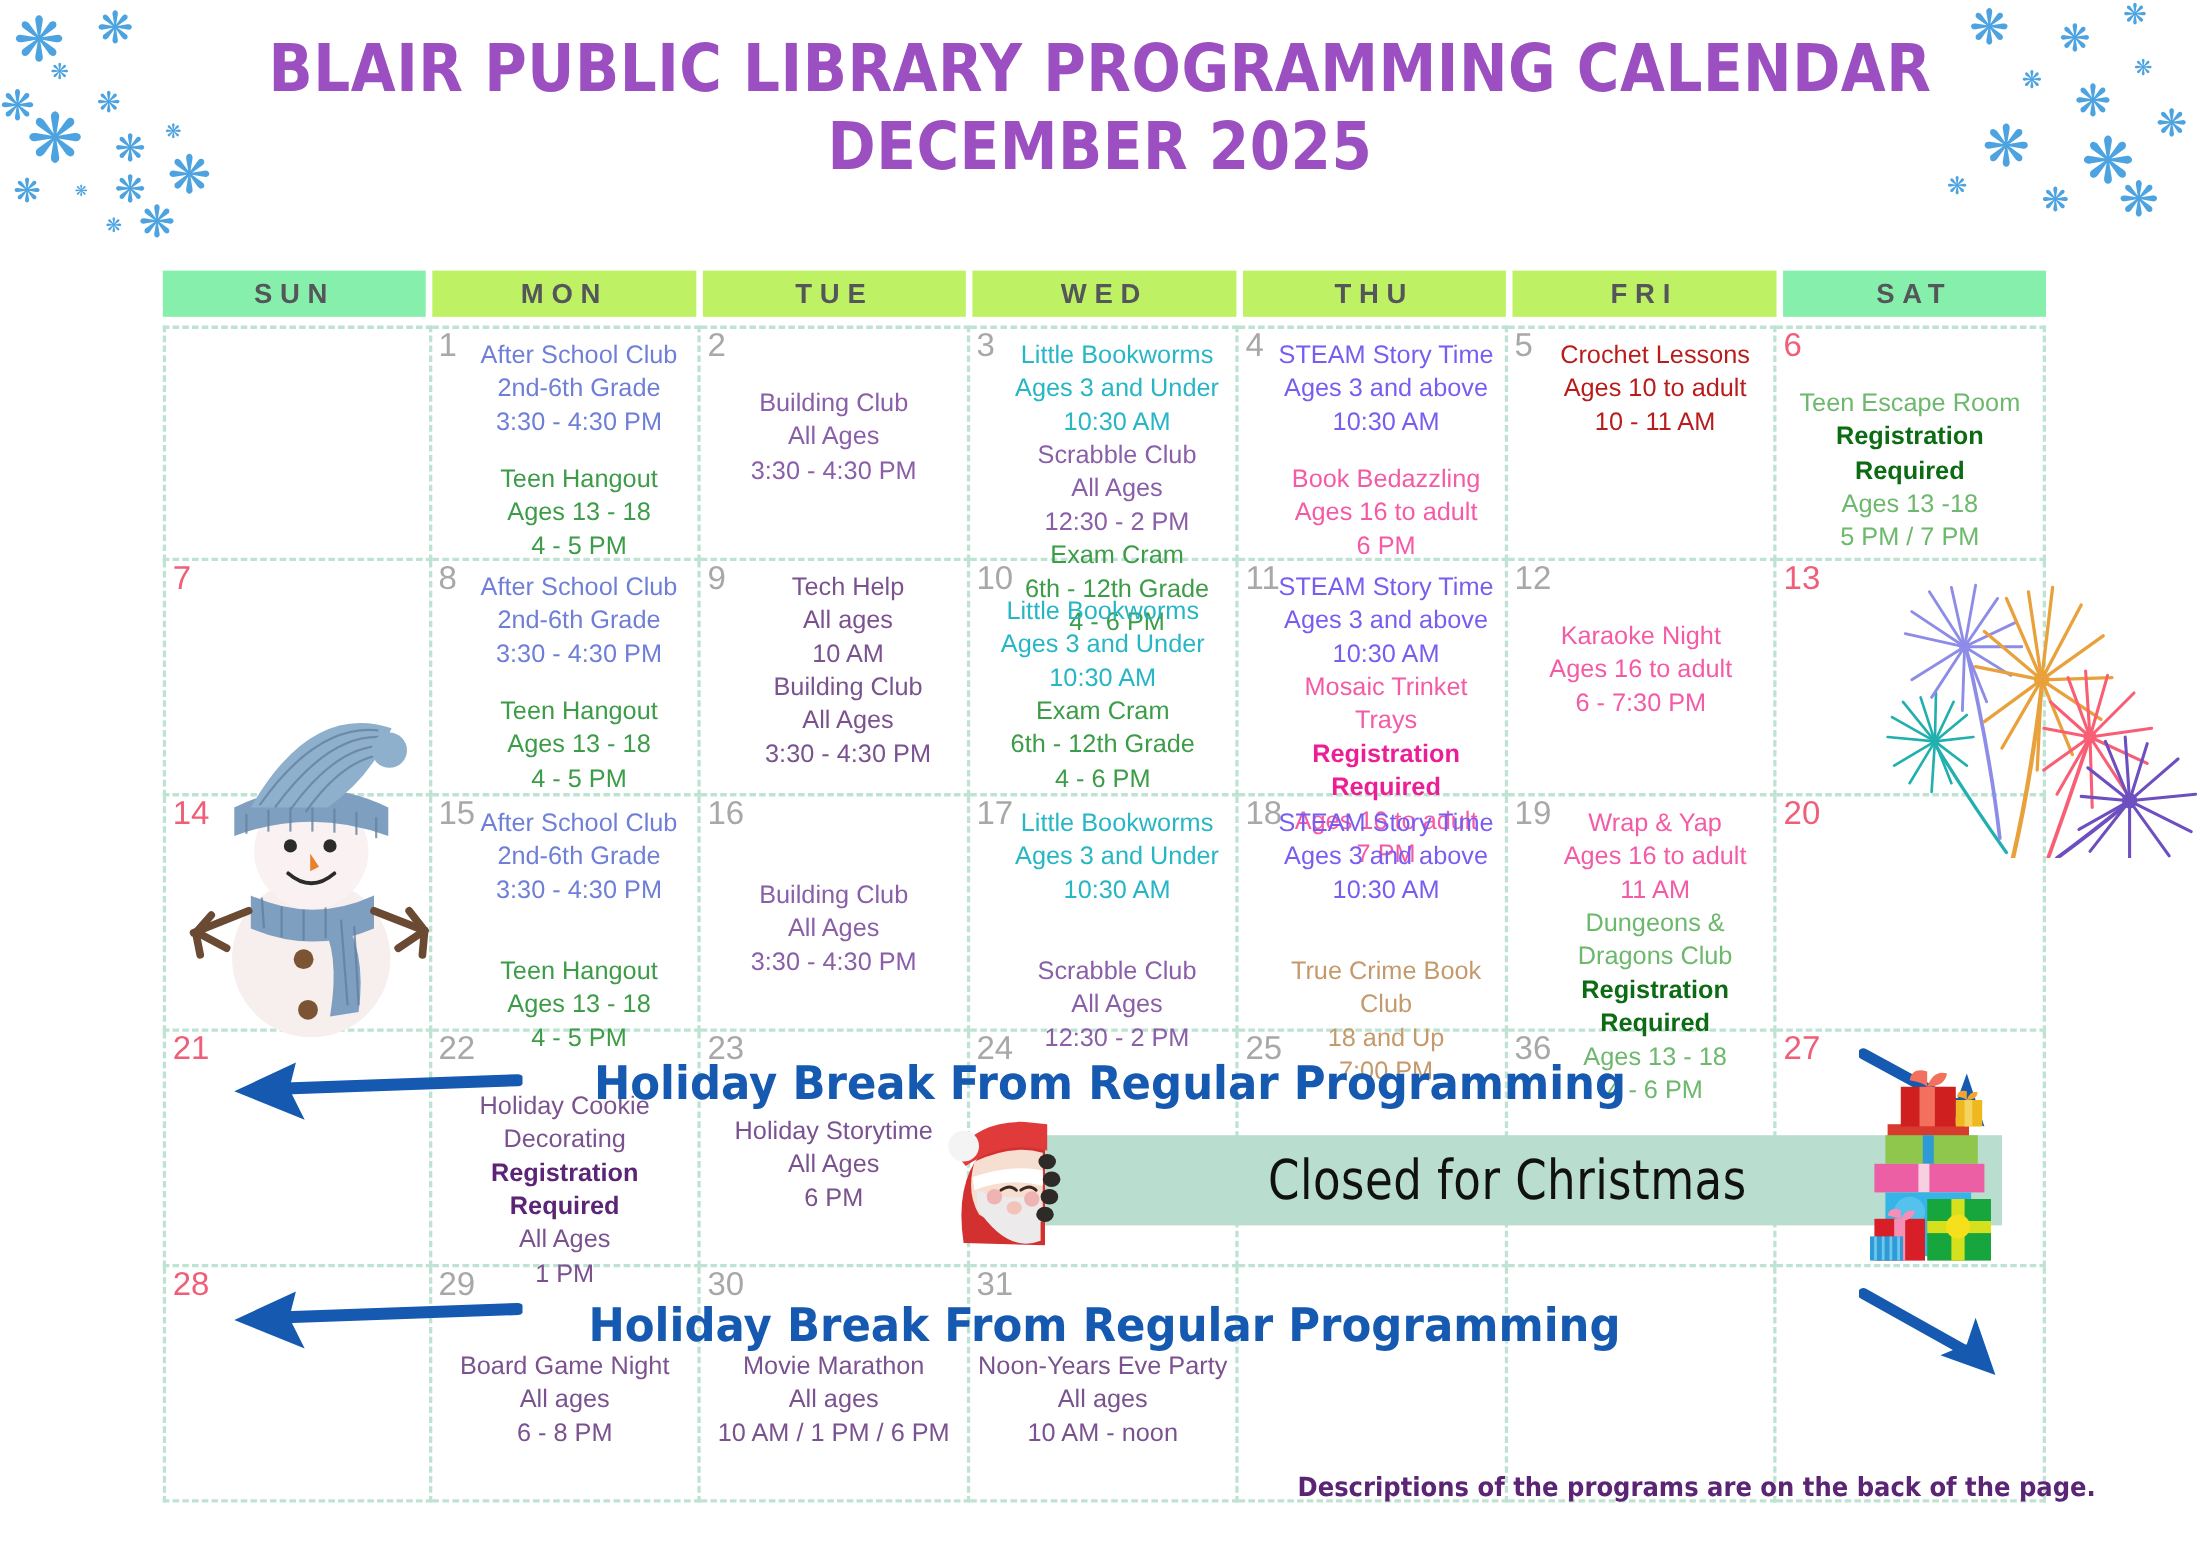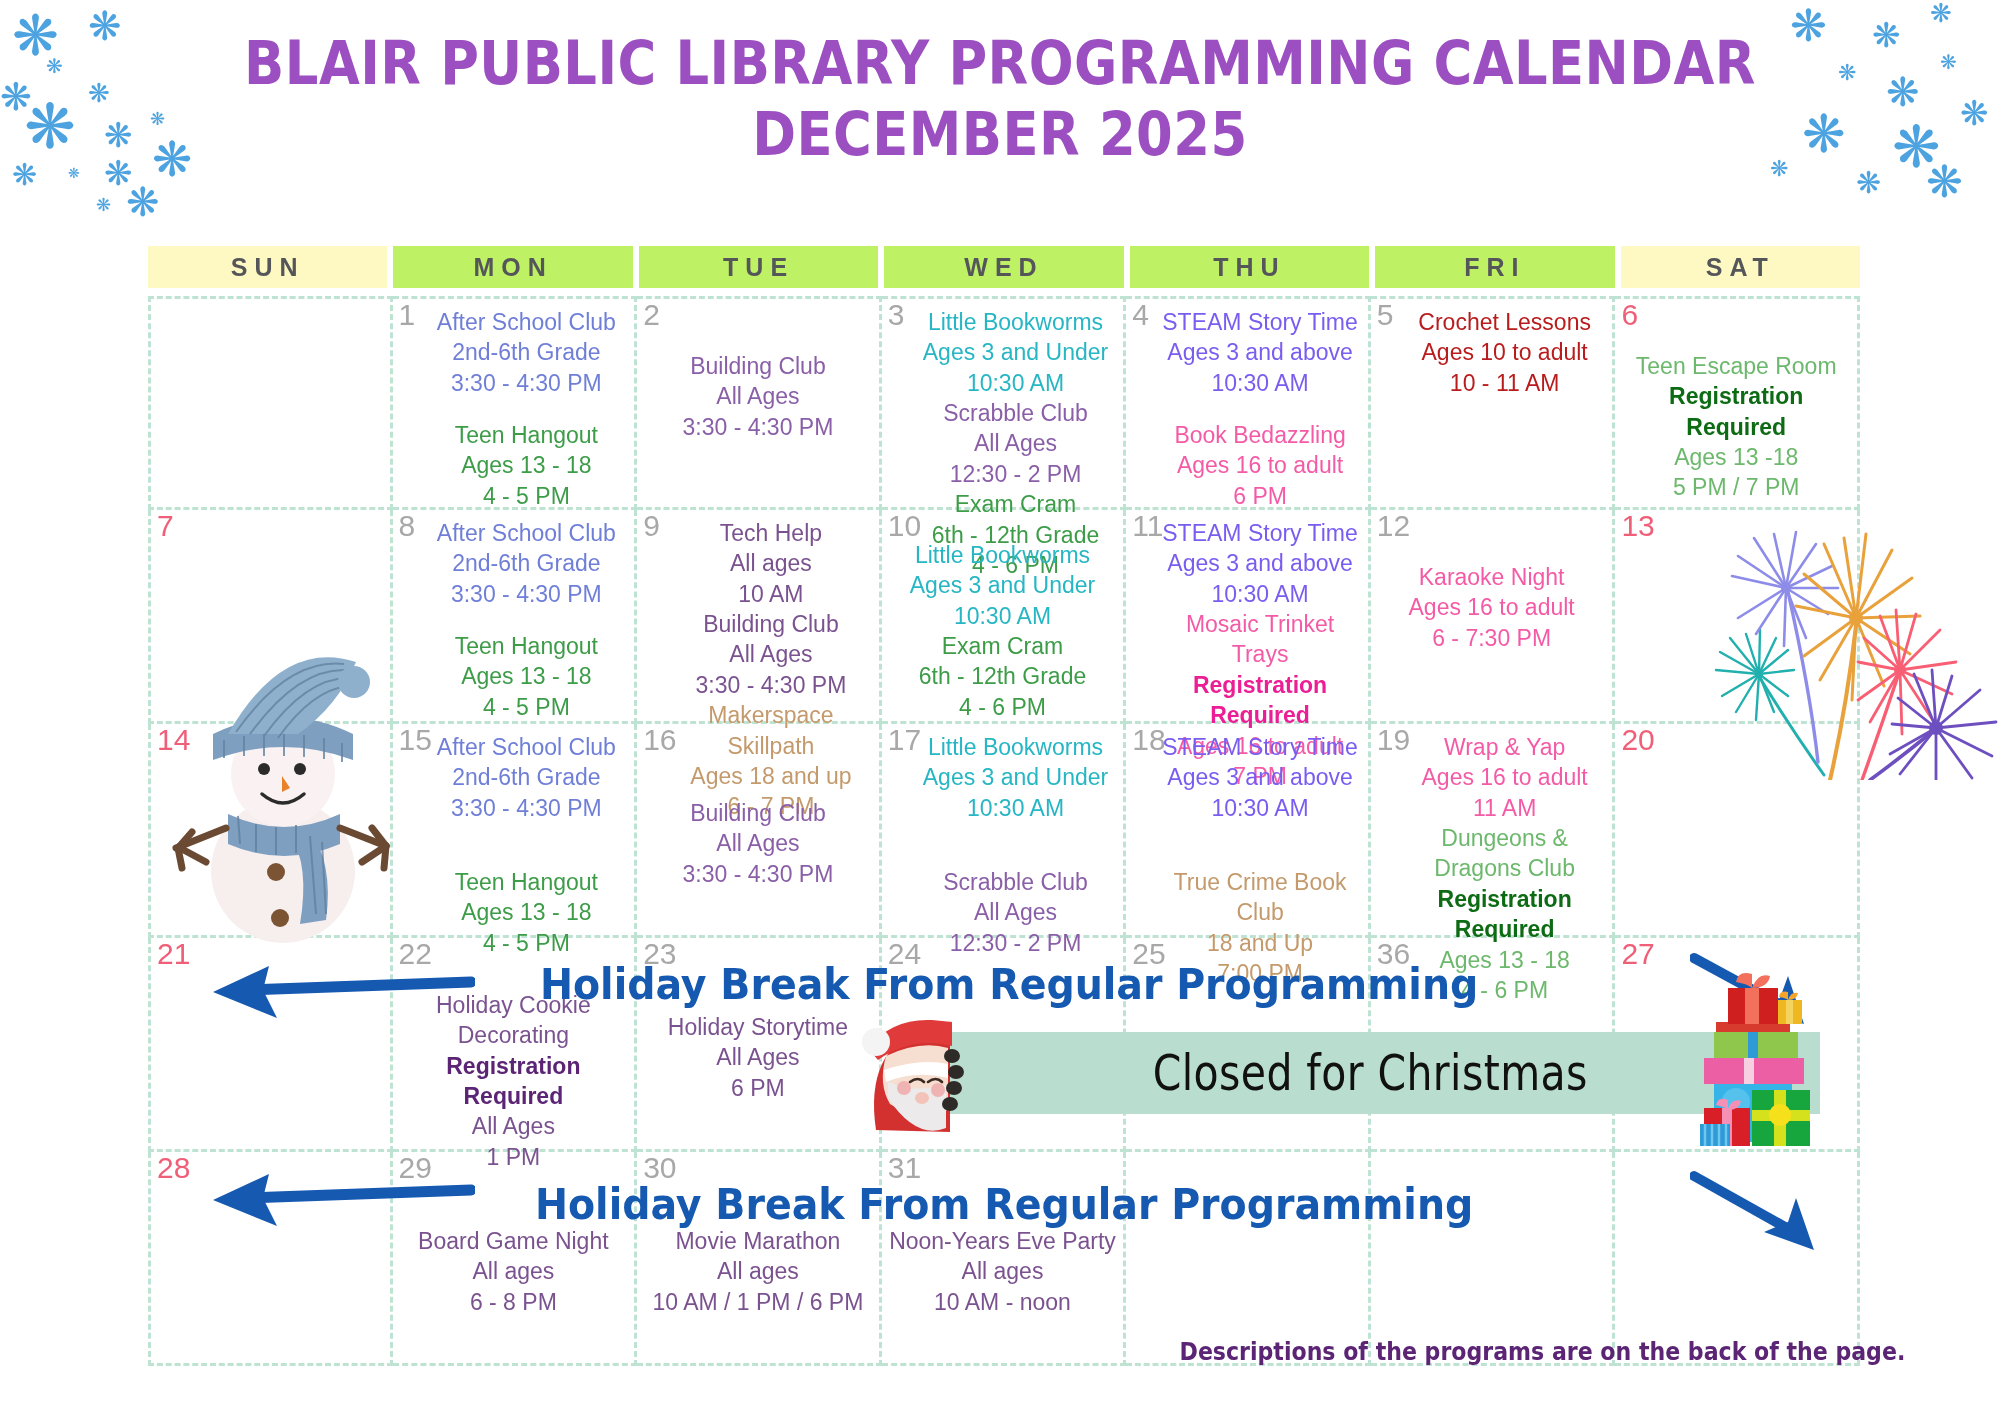--- a/index.html
+++ b/index.html
@@ -29,21 +29,21 @@
 
   
   .cal { position: absolute; left: 148px; top: 246px; width: 1712px; }
 
   .dow-row { display: grid; grid-template-columns: repeat(7, 1fr); gap: 6px; margin-bottom: 8px; }
   .dow {
     height: 42px; display: flex; align-items: center; justify-content: center;
     font-size: 25px; font-weight: bold; letter-spacing: 7px;
     color: #55565a; background: #bef264;
   }
-  .dow.sun { background: #fef9c3; }
+  .dow.sun { background: #86efac; }
 
   .week { display: grid; grid-template-columns: repeat(7, 1fr); position: relative; }
   .cell {
     position: relative;
     height: 214px;
     border-right: 3px dashed #bfe3d3;
     border-bottom: 3px dashed #bfe3d3;
     padding: 4px 4px 0 4px;
   }
   .cell.first { border-left: 3px dashed #bfe3d3; }
@@ -284,25 +284,20 @@
           <div class="cell-body indent">
             <div class="ev c-mpurple">
               <div>Tech Help</div>
               <div>All ages</div>
               <div>10 AM</div>
             </div>
             <div class="ev c-mpurple">
               <div>Building Club</div>
               <div>All Ages</div>
               <div>3:30 - 4:30 PM</div>
-            </div>
-            <div class="ev c-tan">
-              <div>Makerspace Skillpath</div>
-              <div>Ages 18 and up</div>
-              <div>6 - 7 PM</div>
             </div>
           </div>
         </div>
         <div class="cell">
           <div class="daynum">10</div>
           <div class="cell-body">
             <div class="spacer"></div>
             <div class="ev c-teal">
               <div>Little Bookworms</div>
               <div>Ages 3 and Under</div>

